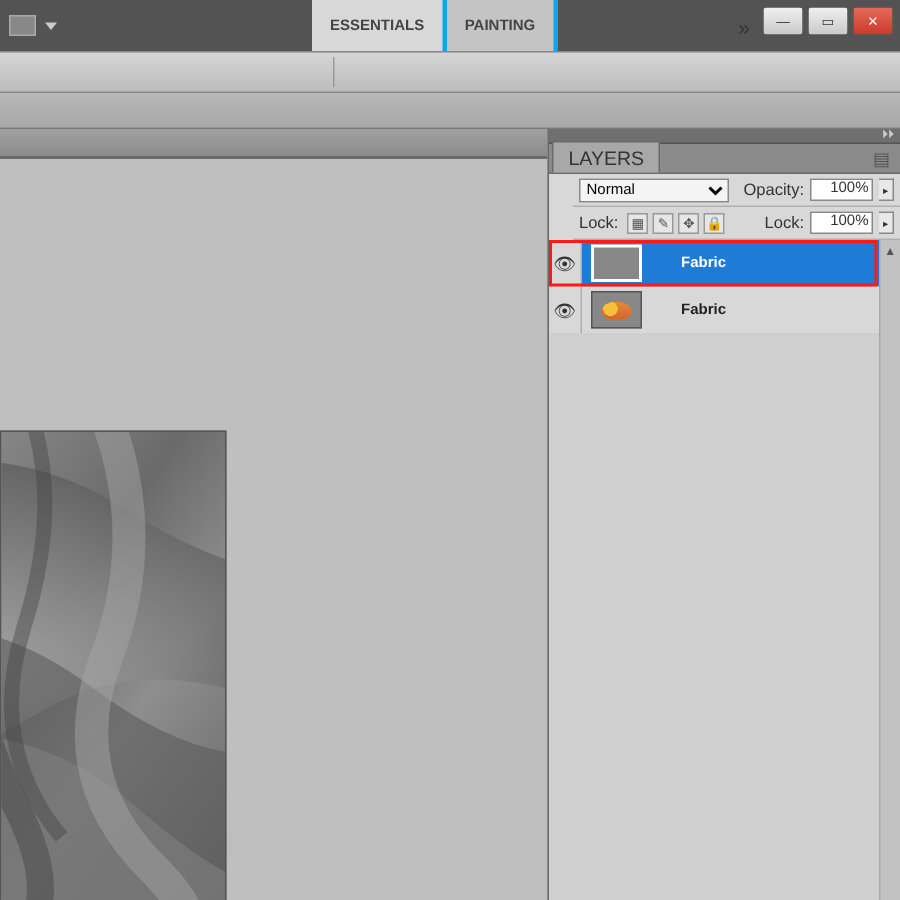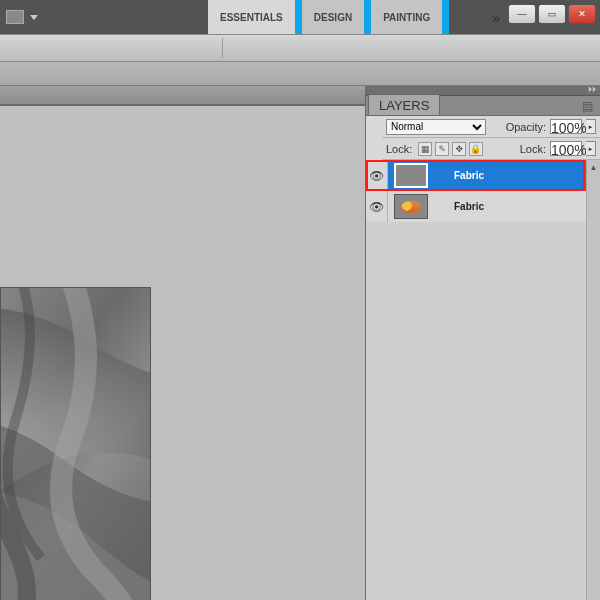--- a/index.html
+++ b/index.html
@@ -2,21 +2,21 @@
 <html><head>
 <meta charset="utf-8">
 <style>
 * { margin: 0; padding: 0; box-sizing: border-box; font-family: Tahoma, Arial, sans-serif; font-size: 11px; }
 body { width: 600px; height: 600px; background: #bfbfbf; overflow: hidden; position: relative; }
 
 .topbar { height: 34px; background: #535353; display: flex; align-items: center; padding: 0 6px; position: relative; }
 .screen-icon { width: 18px; height: 14px; border: 1px solid #aaa; background: #888; margin-right: 4px; }
 .tri-down { width: 0; height: 0; border-left: 4px solid transparent; border-right: 4px solid transparent; border-top: 5px solid #ccc; display: inline-block; margin-left: 2px; }
 .workspace-tabs { position: absolute; left: 208px; top: 0; height: 34px; display: flex; align-items: stretch; }
-.ws-tab { display: flex; align-items: center; padding: 0 12px; color: #444; font-weight: bold; font-size: 10px; cursor: pointer; background: #c4c4c4; border-right: 7px solid #0ea5e9; }
+.ws-tab { display: flex; align-items: center; padding: 0 12px; color: #444; font-weight: bold; font-size: 10px; cursor: pointer; background: #c4c4c4; border-right: 3px solid #0ea5e9; }
 .ws-tab.active { background: #d8d8d8; }
 .chev-r { position: absolute; right: 100px; top: 10px; color: #333; font-size: 14px; }
 .win-controls { position: absolute; right: 4px; top: 4px; display: flex; }
 .win-btn { width: 28px; height: 20px; background: linear-gradient(#f0f0f0,#cacaca); border: 1px solid #555; border-radius: 3px; margin-left: 2px; display: flex; align-items: center; justify-content: center; font-size: 9px; color: #333; }
 .win-btn.close { background: linear-gradient(#e56a5a,#c93a2a); color: #fff; }
 
 .menubar { height: 28px; background: linear-gradient(#d6d6d6,#bcbcbc); border-top: 1px solid #888; border-bottom: 1px solid #888; position: relative; }
 .menubar .divider { position: absolute; left: 222px; top: 3px; bottom: 3px; width: 1px; background: #999; }
 
 .secondbar { height: 24px; background: linear-gradient(#b8b8b8,#a8a8a8); border-bottom: 1px solid #7a7a7a; }
@@ -31,21 +31,21 @@
 .collapse-bar { height: 10px; background: #6f6f6f; border-bottom: 1px solid #555; position: relative; }
 .collapse-bar::after { content: "⏵⏵"; position: absolute; right: 4px; top: -1px; font-size: 8px; color: #ccc; }
 
 .panel-tabstrip { height: 20px; background: #8a8a8a; display: flex; align-items: flex-end; padding-left: 2px; border-bottom: 1px solid #6a6a6a; position: relative; }
 .panel-tab { background: #a8a8a8; border: 1px solid #6a6a6a; border-bottom: none; padding: 3px 10px 2px; font-size: 13px; color: #333; }
 .panel-menu { position: absolute; right: 4px; top: 3px; width: 14px; height: 12px; color: #555; font-size: 12px; }
 
 .panel-body { background: #d8d8d8; padding-left: 16px; }
 .panel-row { height: 22px; display: flex; align-items: center; padding: 0 4px; border-bottom: 1px solid #b0b0b0; font-size: 10px; color: #333; gap: 4px; }
 select.blend { flex: 0 0 100px; height: 16px; font-size: 10px; border: 1px solid #888; background: #f4f4f4; }
-.pct-input { width: 32px; height: 15px; background: #fff; border: 1px solid #888; text-align: right; padding-right: 2px; font-size: 14px; }
+.pct-input { width: 42px; height: 15px; background: #fff; border: 1px solid #888; text-align: right; padding-right: 2px; font-size: 10px; }
 .pct-arrow { width: 10px; height: 15px; border: 1px solid #888; border-left: none; background: #e8e8e8; display: flex; align-items: center; justify-content: center; font-size: 7px; }
 .lock-icons { display: flex; gap: 3px; margin-left: 2px; }
 .lock-ic { width: 14px; height: 14px; border: 1px solid #999; display: flex; align-items: center; justify-content: center; font-size: 9px; color: #555; background: #e6e6e6; }
 
 .layers-list { background: #cfcfcf; height: 440px; overflow-y: auto; position: relative; }
 .scroll-gutter { position: absolute; right: 0; top: 0; bottom: 0; width: 14px; background: #c2c2c2; border-left: 1px solid #a8a8a8; }
 .scroll-arrow { height: 14px; display: flex; align-items: center; justify-content: center; font-size: 8px; color: #555; }
 
 .layer-row { height: 31px; display: flex; align-items: center; padding-right: 14px; }
 .layer-row .eye-col { width: 22px; height: 100%; display: flex; align-items: center; justify-content: center; border-right: 1px solid #b0b0b0; font-size: 12px; color: #333; background: #d8d8d8; }
@@ -64,21 +64,20 @@
 </style>
 </head>
 <body>
 
 <div class="topbar">
   <div class="screen-icon"></div>
   <span class="tri-down"></span>
 
   <div class="workspace-tabs">
     <div class="ws-tab active">ESSENTIALS</div>
-    <div class="ws-tab">DESIGN</div>
     <div class="ws-tab">PAINTING</div>
   </div>
   <div class="chev-r">»</div>
 
   <div class="win-controls">
     <div class="win-btn">—</div>
     <div class="win-btn">▭</div>
     <div class="win-btn close">✕</div>
   </div>
 </div>

